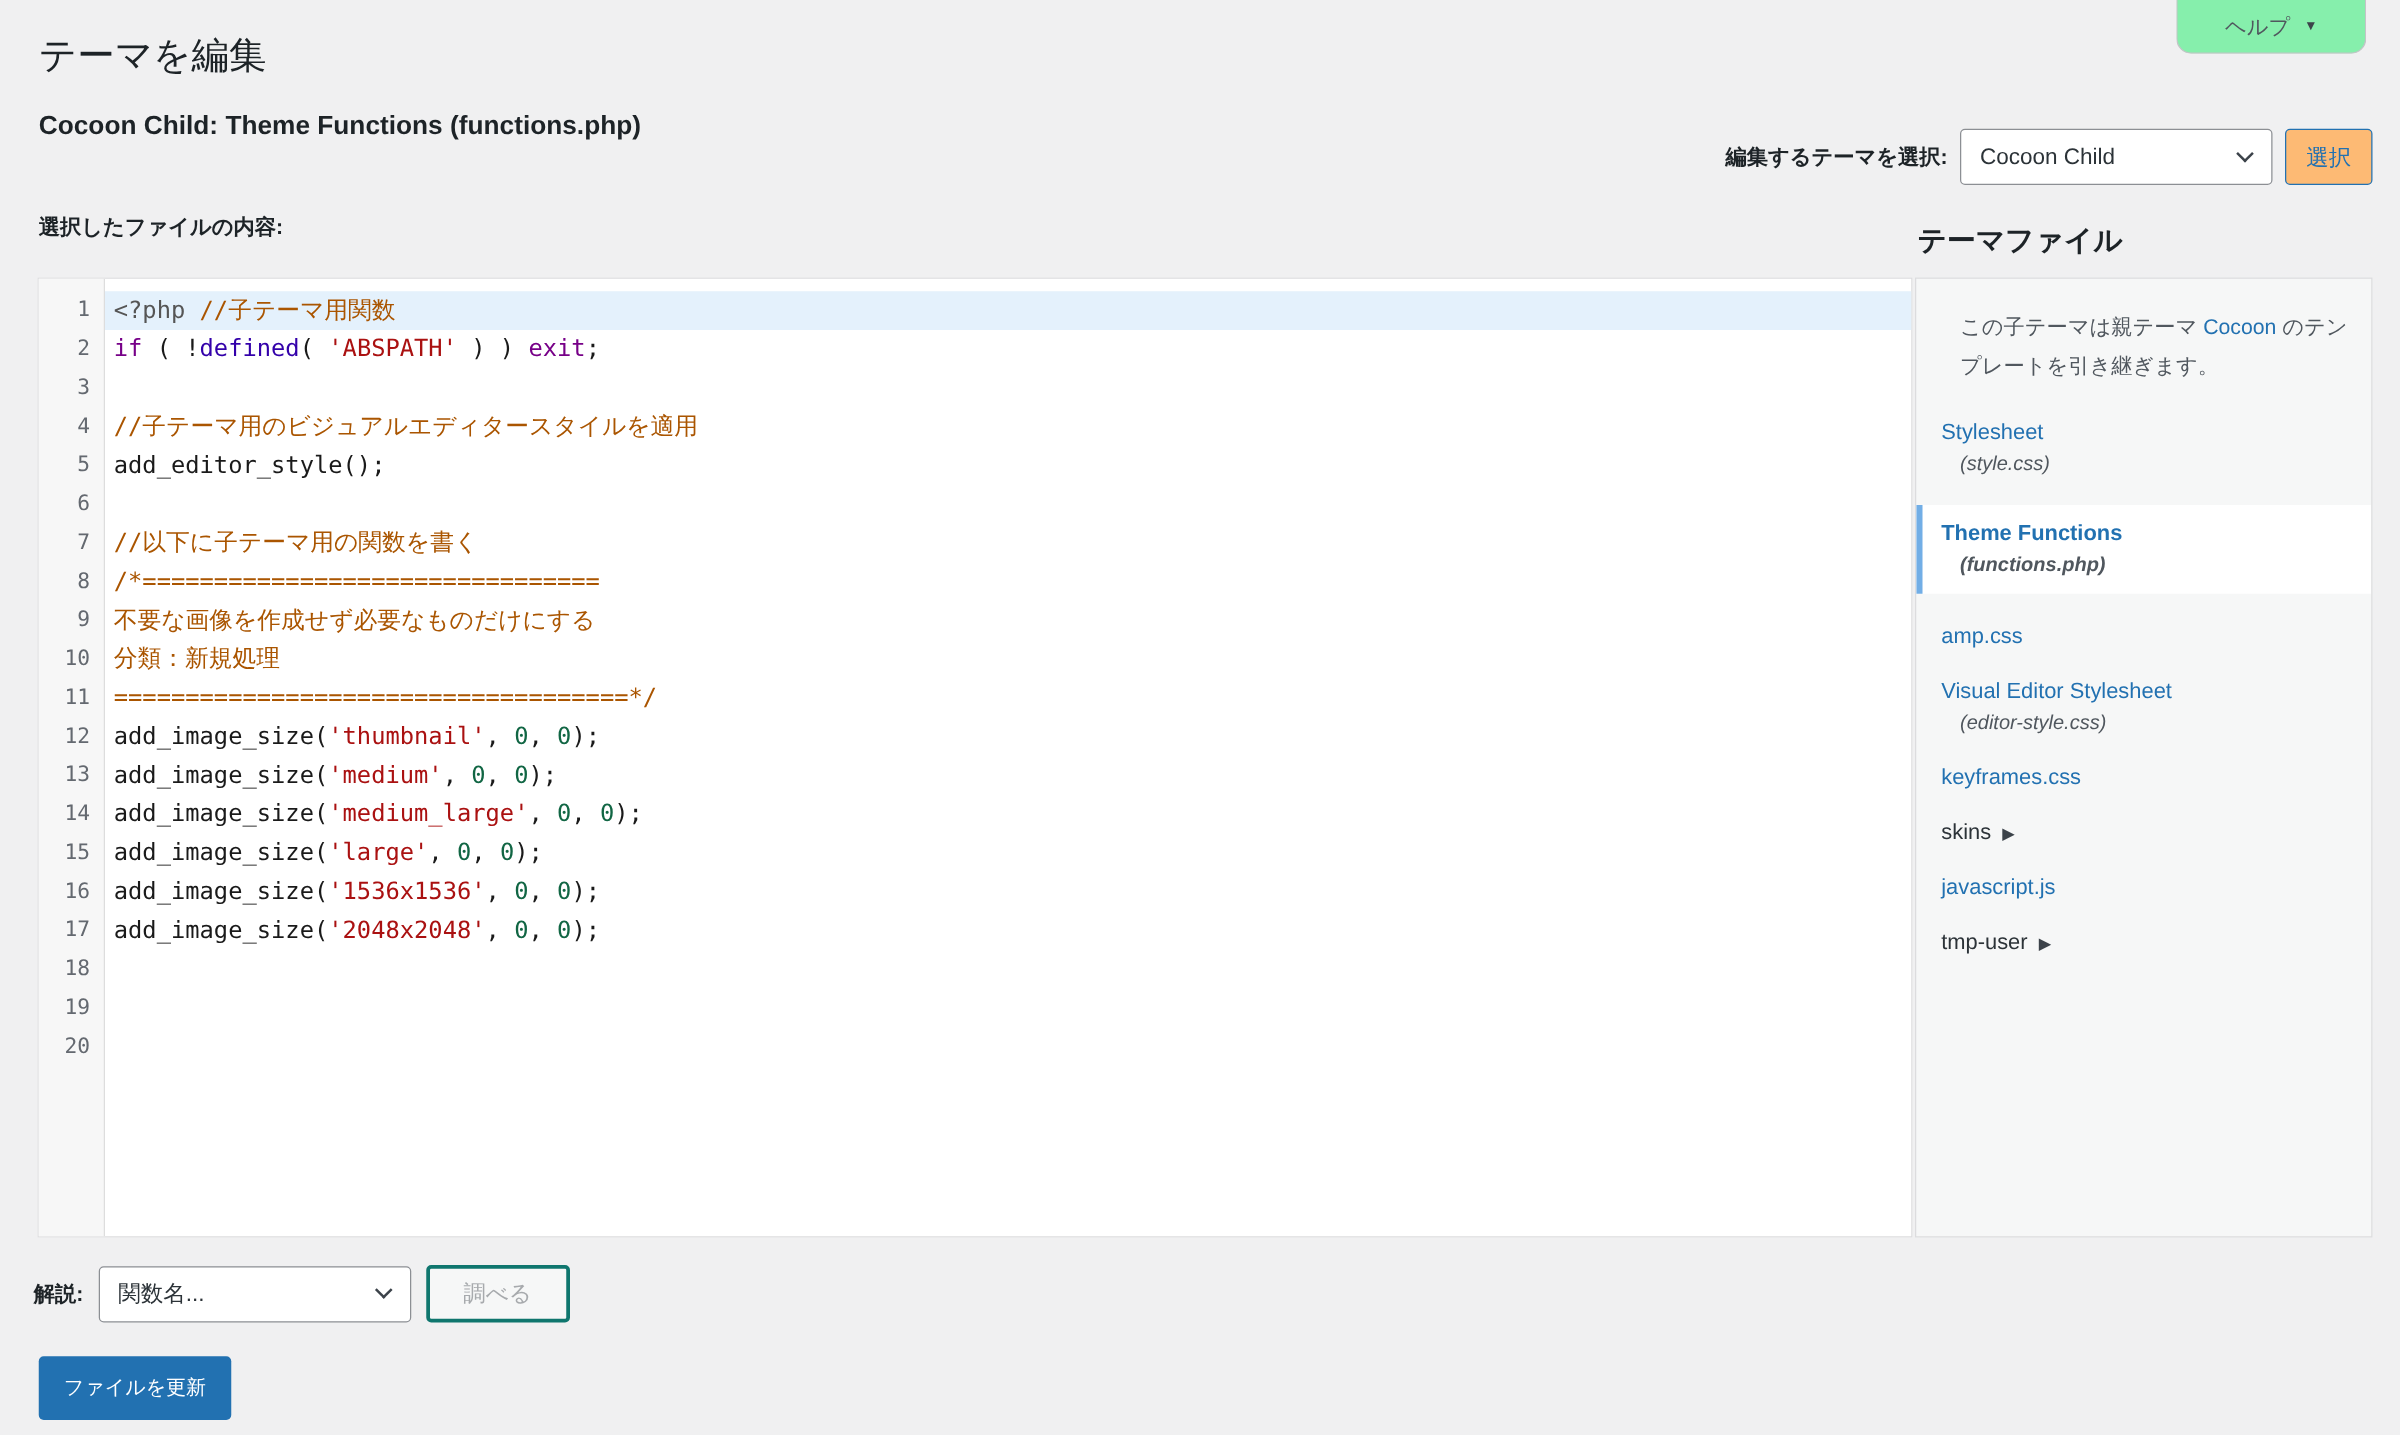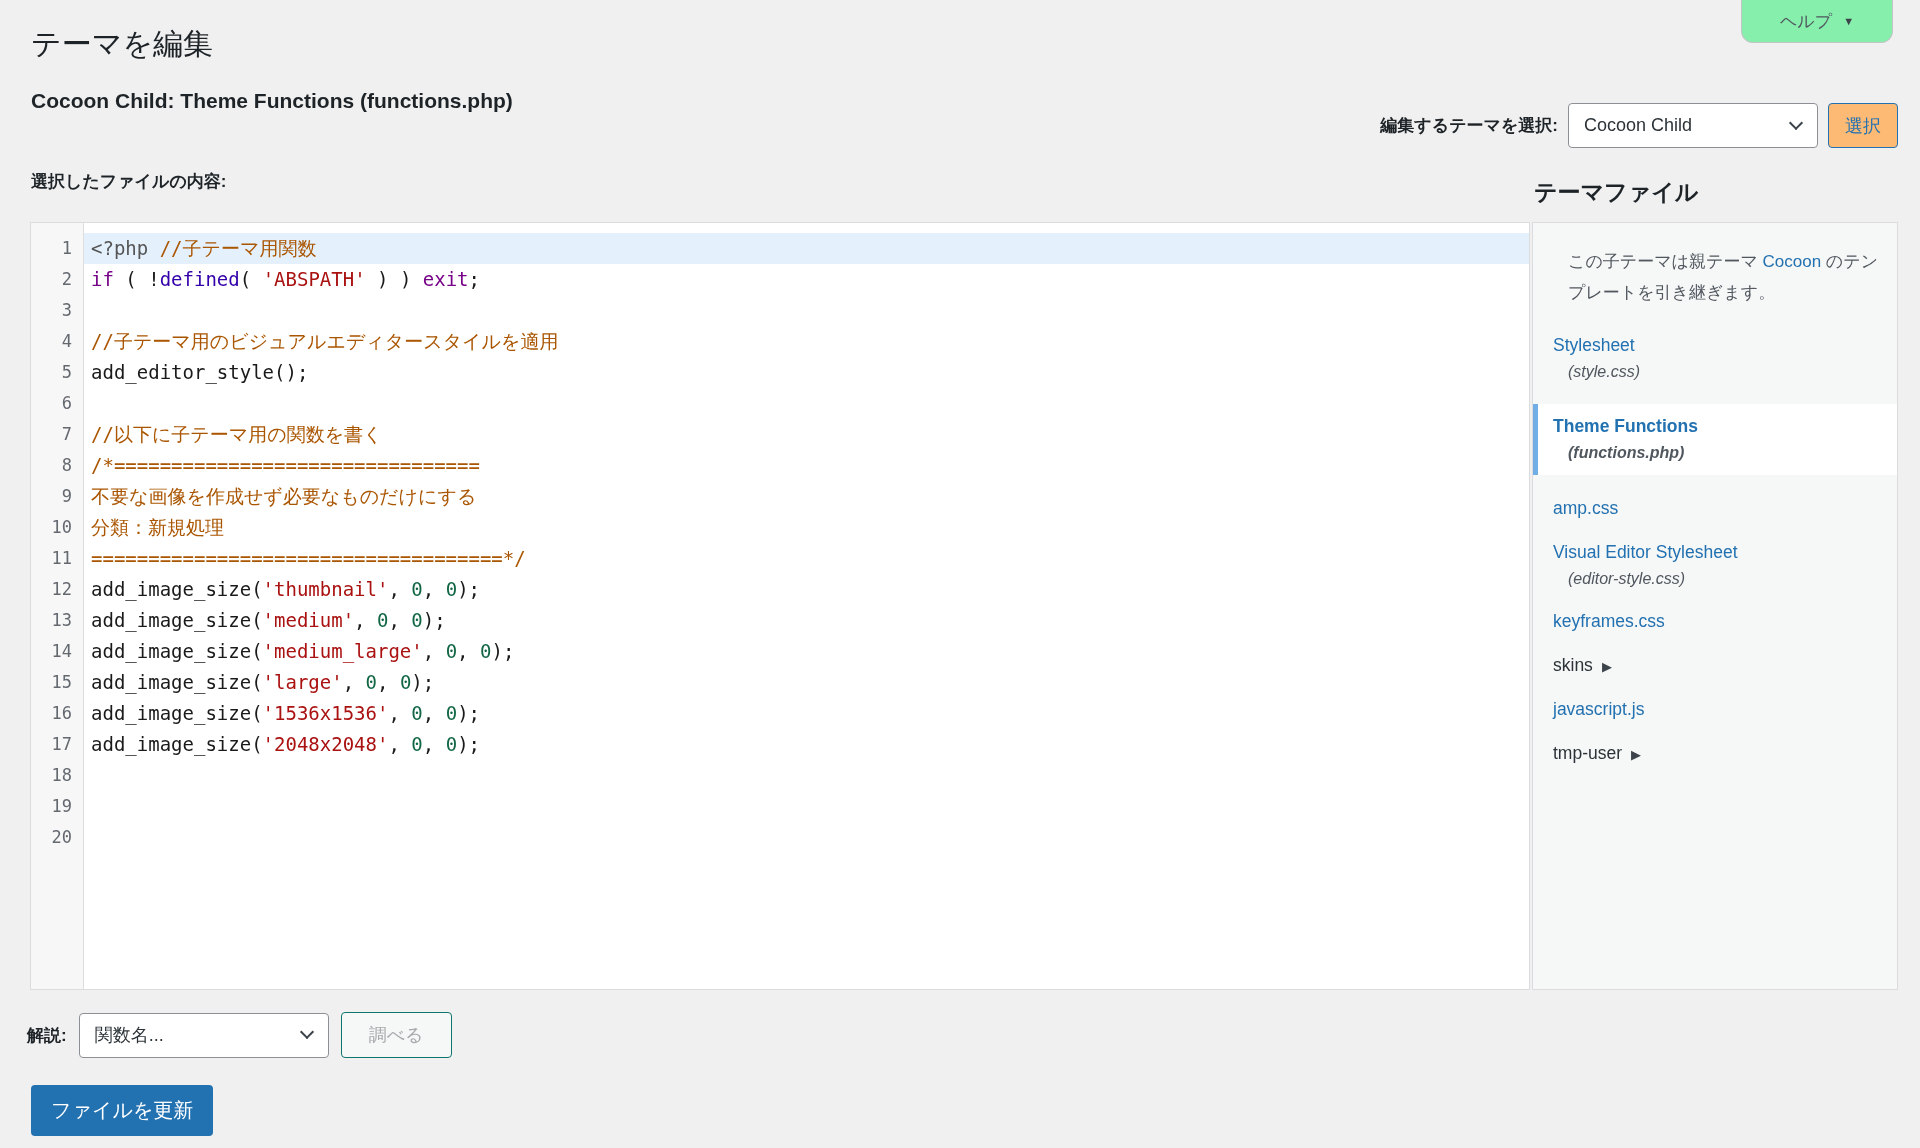--- a/index.html
+++ b/index.html
@@ -60,24 +60,24 @@
   .folder-arrow { font-size:13px; color:#3c434a; margin-left:9px; }
   .file-sub { font-style:italic; color:#50575e; font-size:16px; margin:7px 0 0 15px; }
   .file-item.selected { background:#ffffff; border-left:5px solid #72aee6; margin:0 -16px 23px -16px;
     padding:12px 16px 13px 15px; }
   .file-item.selected .file-link { font-weight:700; }
   .file-item.selected .file-sub { font-weight:700; color:#50575e; }
 
   
   .doc-row { position:absolute; left:27px; top:1012px; display:flex; align-items:center; gap:12px; }
   .doc-select { width:250px; }
-  .btn-disabled { height:46px; padding:0 27px; background:#f6f7f7; border:1px solid #0f766e; border-radius:4px;
+  .btn-disabled { height:46px; padding:0 27px; background:#f6f7f7; border:3px solid #0f766e; border-radius:4px;
     color:#a7aaad; font-size:18px; font-family:inherit; }
   .update-btn { position:absolute; left:31px; top:1085px; height:51px; padding:0 20px; background:#2271b1;
-    color:#ffffff; border:none; border-radius:4px; font-size:20px; cursor:pointer; font-family:inherit; }
+    color:#ffffff; border:none; border-radius:4px; font-size:16px; cursor:pointer; font-family:inherit; }
 </style>
 </head>
 <body>
 
 <div class="page">
 
   <button class="help-btn">
     <span>ヘルプ</span>
     <span class="help-arrow">▼</span>
   </button>

